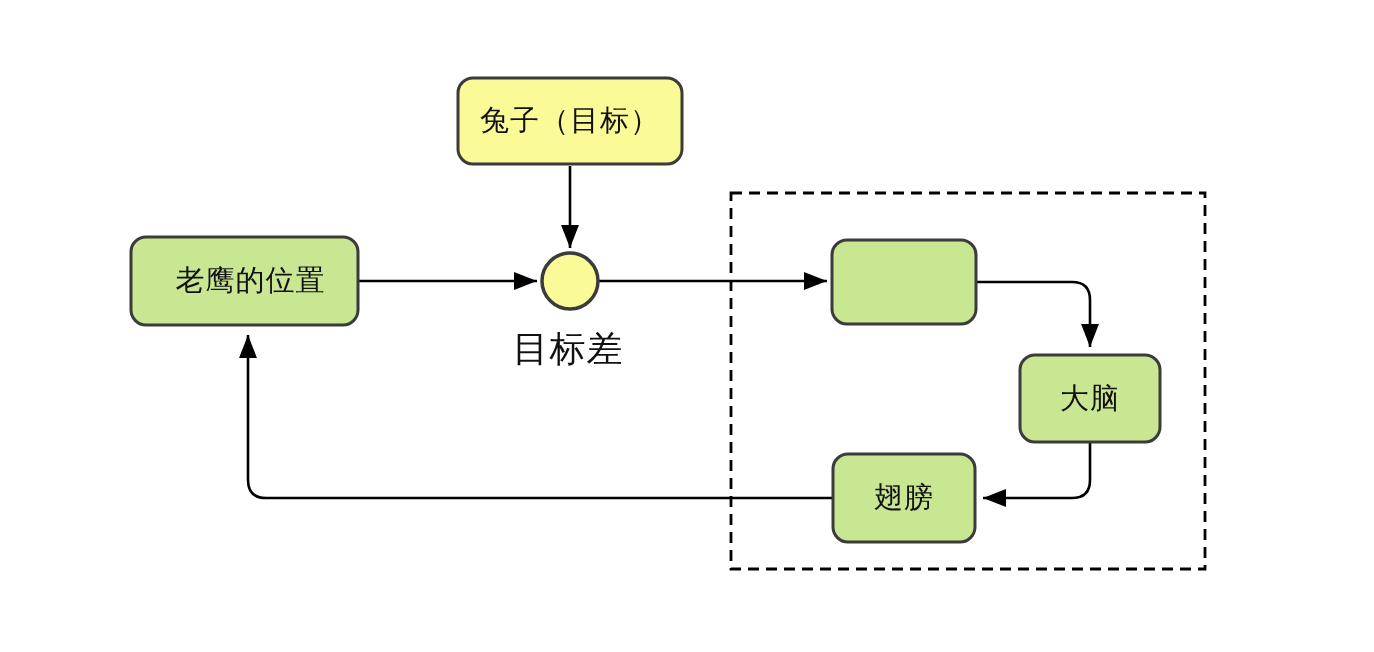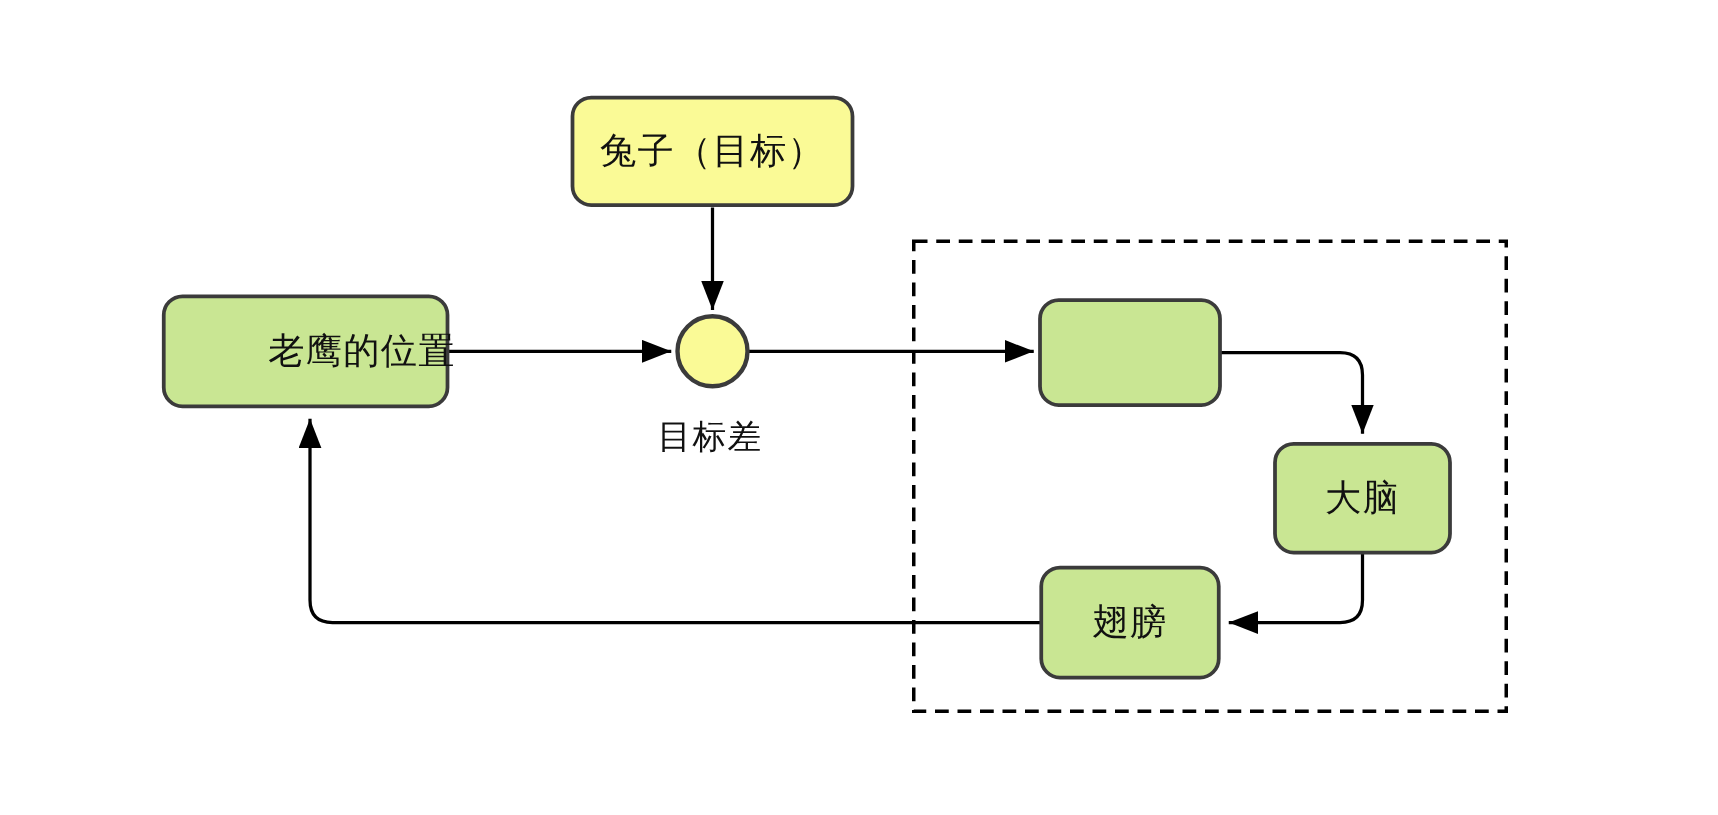--- a/index.html
+++ b/index.html
@@ -69,23 +69,23 @@
     <rect x="458" y="78" width="224" height="86" rx="15" stroke="#3B3B3B" stroke-width="3" fill="#FAFA96"></rect>
     <rect x="131" y="237" width="227" height="88" rx="15" stroke="#3B3B3B" stroke-width="3" fill="#C9E693"></rect>
     <circle cx="570" cy="281" r="28" stroke="#3B3B3B" stroke-width="3.5" fill="#FAFA96"></circle>
     <rect x="832" y="240" width="144" height="84" rx="15" stroke="#3B3B3B" stroke-width="3" fill="#C9E693"></rect>
     <rect x="1020" y="355" width="140" height="87" rx="15" stroke="#3B3B3B" stroke-width="3" fill="#C9E693"></rect>
     <rect x="833" y="454" width="142" height="88" rx="15" stroke="#3B3B3B" stroke-width="3" fill="#C9E693"></rect>
   </svg>
 
   <div class="node-label" style="left:458px; top:78px; width:224px; height:86px;text-align:right;">兔子（目标）</div>
 
-  <div class="node-label" style="left:131px; top:237px; width:239px; height:88px;margin-left:39px;">老鹰的位置</div>
+  <div class="node-label" style="left:131px; top:237px; width:239px; height:88px;">老鹰的位置</div>
 
-  <div class="free-label" style="left:498px; top:331px; width:140px; height:36px; font-size:27px;">目标差</div>
+  <div class="free-label" style="left:498px; top:331px; width:140px; height:36px; font-size:36px;">目标差</div>
 
 
 
   <div class="node-label" style="left:1020px; top:355px; width:140px; height:87px;border-radius:19px;">大脑</div>
 
   <div class="node-label" style="left:833px; top:454px; width:142px; height:88px;border-radius:15px;">翅膀</div>
 
 </div>
 
 </body></html>

